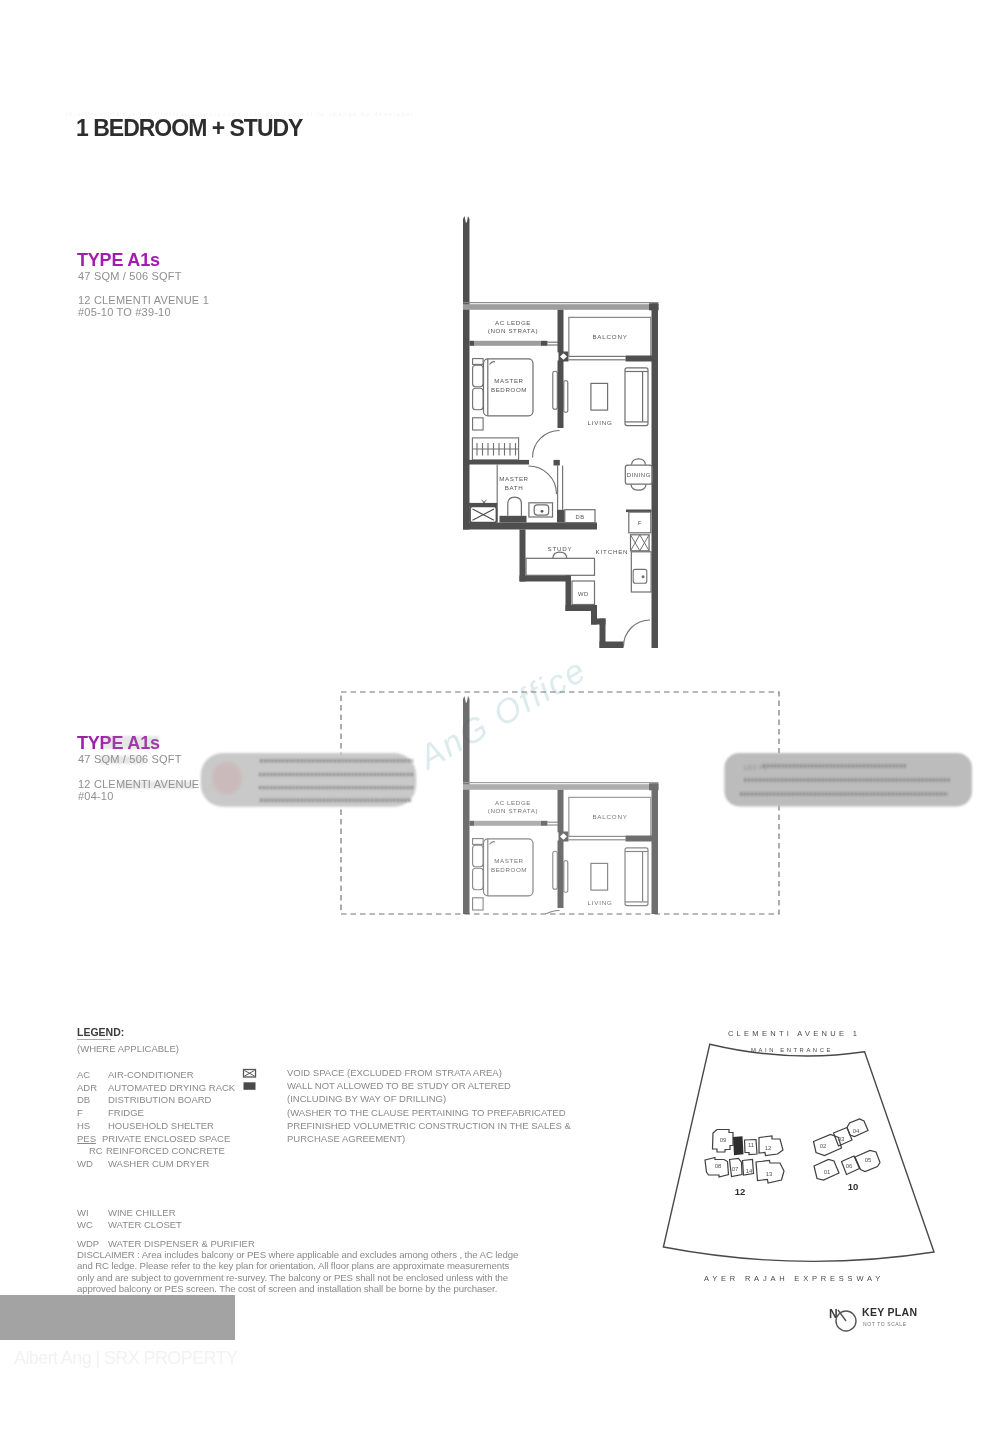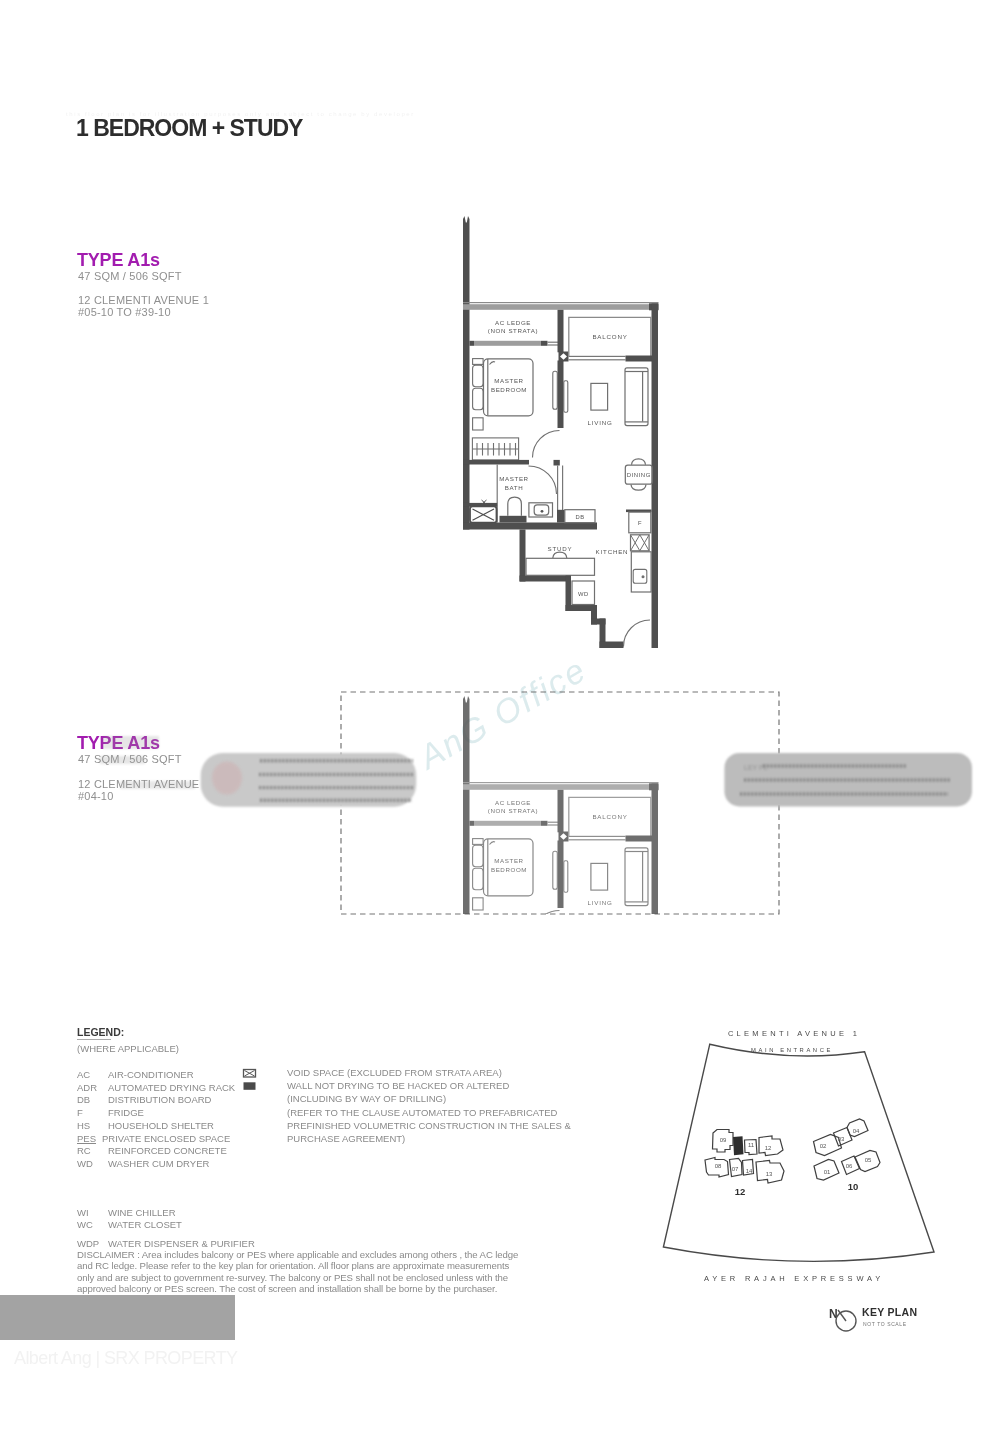--- a/index.html
+++ b/index.html
@@ -35,32 +35,32 @@
   <div style="color:#3a3a3a;font-weight:bold;font-size:10.5px;">LEGEND:</div>
   <div style="width:34px;border-top:1px solid #aaa;margin-top:1px;"></div>
   <div style="margin-top:3px;font-size:9.5px;">(WHERE APPLICABLE)</div>
   <div style="height:15px;"></div>
   <div class="lgrow"><span style="display:inline-block;width:31px;">AC</span>AIR-CONDITIONER</div>
   <div class="lgrow"><span style="display:inline-block;width:31px;">ADR</span>AUTOMATED DRYING RACK</div>
   <div class="lgrow"><span style="display:inline-block;width:31px;">DB</span>DISTRIBUTION BOARD</div>
   <div class="lgrow"><span style="display:inline-block;width:31px;">F</span>FRIDGE</div>
   <div class="lgrow"><span style="display:inline-block;width:31px;">HS</span>HOUSEHOLD SHELTER</div>
   <div class="lgrow"><span style="display:inline-block;width:25px;text-decoration:underline;">PES</span>PRIVATE ENCLOSED SPACE</div>
-  <div class="lgrow"><span style="display:inline-block;width:31px;">RC</span>REINFORCED CONCRETE</div>
+  <div class="lgrow"><span style="display:inline-block;width:17px;margin-left:12px;">RC</span>REINFORCED CONCRETE</div>
   <div class="lgrow"><span style="display:inline-block;width:31px;">WD</span>WASHER CUM DRYER</div>
   <div class="lgrow"><span style="display:inline-block;width:31px;margin-top:36px;">WI</span>WINE CHILLER</div>
   <div class="lgrow"><span style="display:inline-block;width:31px;">WC</span>WATER CLOSET</div>
   <div class="lgrow"><span style="display:inline-block;width:31px;margin-top:6px;">WDP</span>WATER DISPENSER &amp; PURIFIER</div>
 </div>
 
 <div class="abs" style="left:265px;top:1066px;color:#8a8a8a;font-size:9.5px;line-height:13.2px;margin-left:22px;">
   <div>VOID SPACE (EXCLUDED FROM STRATA AREA)</div>
-  <div>WALL NOT DRYING TO BE HACKED OR ALTERED</div>
+  <div>WALL NOT ALLOWED TO BE STUDY OR ALTERED</div>
   <div>(INCLUDING BY WAY OF DRILLING)</div>
-  <div>(REFER TO THE CLAUSE AUTOMATED TO PREFABRICATED</div>
+  <div>(WASHER TO THE CLAUSE PERTAINING TO PREFABRICATED</div>
   <div>PREFINISHED VOLUMETRIC CONSTRUCTION IN THE SALES &amp;</div>
   <div>PURCHASE AGREEMENT)</div>
 </div>
 
 <div class="abs" style="left:77px;top:1249px;color:#8a8a8a;font-size:9.6px;line-height:11.3px;letter-spacing:-0.1px;white-space:nowrap;">DISCLAIMER : Area includes balcony or PES where applicable and excludes among others , the AC ledge<br>and RC ledge. Please refer to the key plan for orientation. All floor plans are approximate measurements<br>only and are subject to government re-survey. The balcony or PES shall not be enclosed unless with the<br>approved balcony or PES screen. The cost of screen and installation shall be borne by the purchaser.</div>
 
 <div class="abs" style="left:0px;top:1295px;width:235px;height:45px;background:#a3a3a3;"></div>
 
 <div class="abs" style="left:14px;top:1308px;font-size:18px;color:#f2f2f2;letter-spacing:-0.6px;margin-top:40px;">Albert Ang | SRX PROPERTY</div>
 

